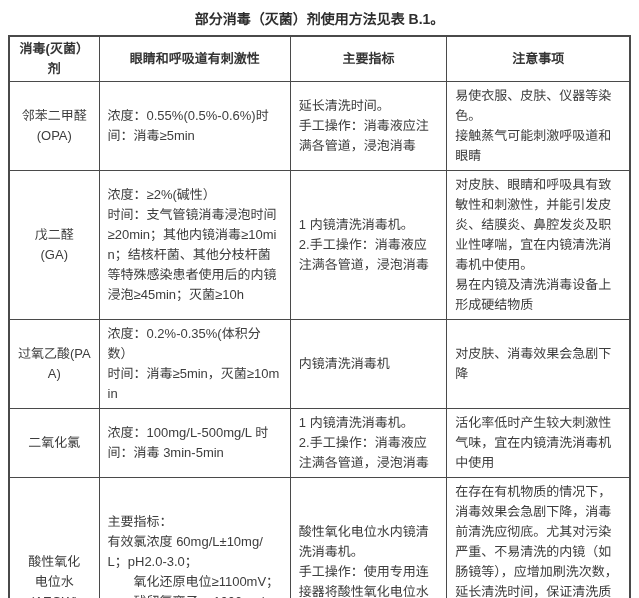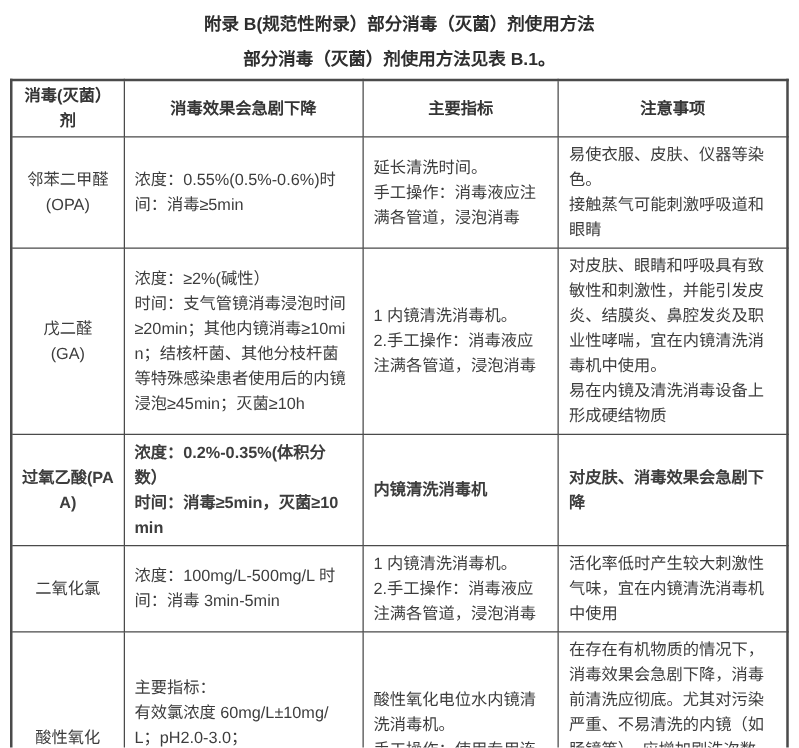--- a/index.html
+++ b/index.html
@@ -58,43 +58,42 @@
     font-weight: bold;
     text-align: center;
     height: 26px;
     padding: 2px 4px;
     color: #353535;
   }
   td { padding: 4px 8px; }
   td.agent-cell { text-align: center; padding: 4px 2px; }
   tr.row-opa  td { height: 62px; }
   tr.row-ga   td { height: 110px; }
-  tr.row-paa  td { height: 42px; font-weight: bold; }
+  tr.row-paa  td { height: 42px; }
   tr.row-clo2 td { height: 62px; }
   tr.row-aeow td { height: 136px; }
 </style>
 </head>
 <body>
 
 <div class="titles">
-  <div class="doc-title">附录 B(规范性附录）部分消毒（灭菌）剂使用方法</div>
   <div class="doc-subtitle">部分消毒（灭菌）剂使用方法见表 B.1。</div>
 </div>
 
 <table class="main">
   <colgroup>
     <col class="c1">
       <col class="c2">
       <col class="c3">
       <col class="c4">
   </colgroup>
   <thead>
     <tr>
       <th>消毒(灭菌）剂</th>
-      <th>消毒效果会急剧下降</th>
+      <th>眼睛和呼吸道有刺激性</th>
       <th>主要指标</th>
       <th>注意事项</th>
     </tr>
   </thead>
   <tbody>
     <tr class="row-opa">
       <td class="agent-cell">邻苯二甲醛
 (OPA)</td>
       <td>浓度：0.55%(0.5%-0.6%)时间：消毒≥5min</td>
       <td>延长清洗时间。

